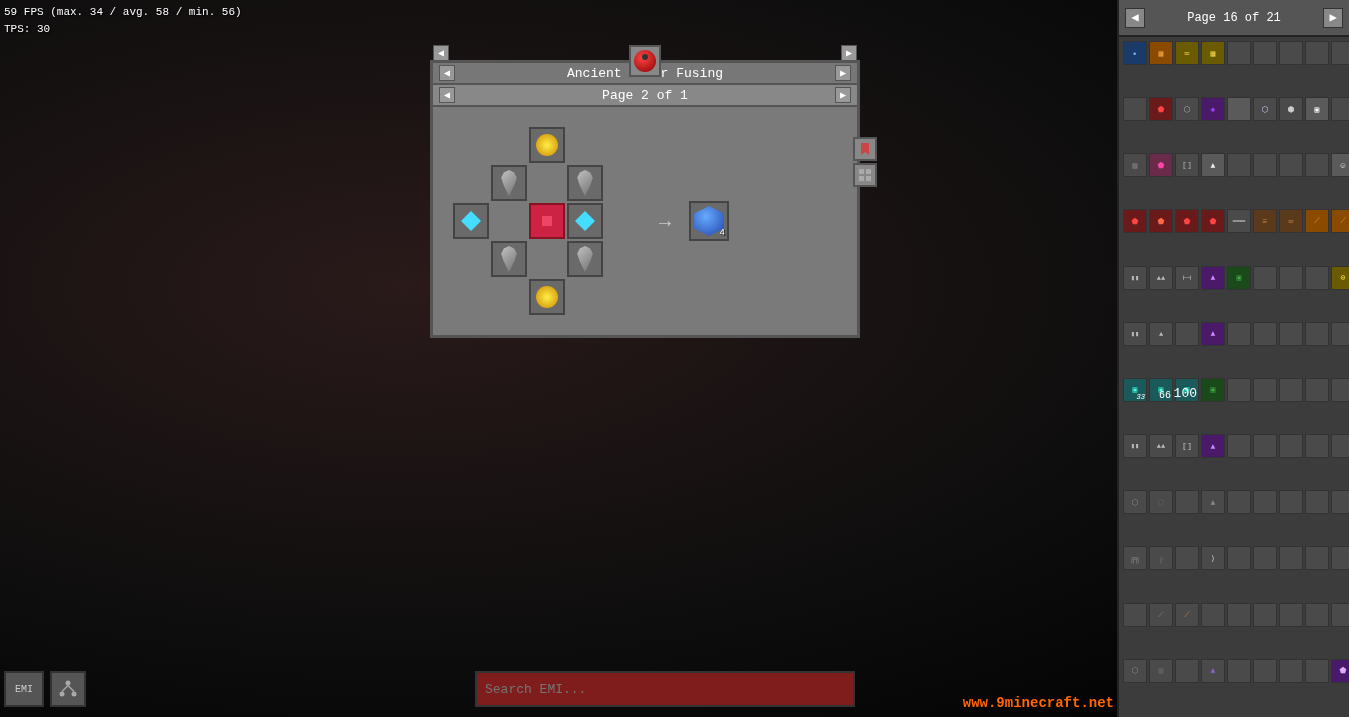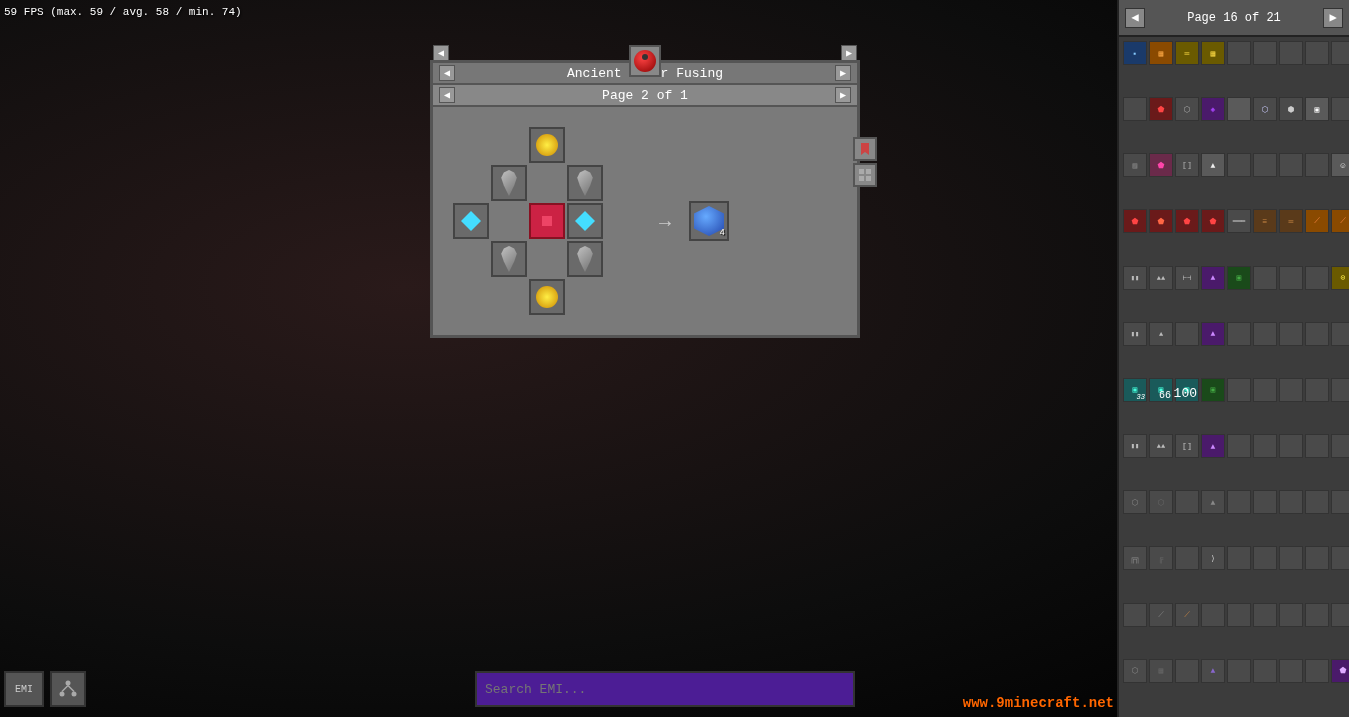--- a/index.html
+++ b/index.html
@@ -212,21 +212,21 @@
       cursor: pointer;
     }
 
     
     #search-bar {
       position: absolute;
       bottom: 10px;
       left: 475px;
       width: 380px;
       height: 36px;
-      background: #4c1d95;
+      background: #7f1d1d;
       border: 2px solid #333;
       display: flex;
       align-items: center;
       padding: 0 8px;
       z-index: 10;
     }
 
     #search-input {
       background: transparent;
       border: none;
@@ -299,21 +299,22 @@
     }
   </style>
 </head>
 <body>
 
 <div id="game-bg">
   <div class="bg-scene"></div>
 </div>
 
 <div id="hud-top-left">
-  <div>59 FPS (max. 59 / avg. 58 / min. 74)</div>
+  <div>59 FPS (max. 34 / avg. 58 / min. 56)</div>
+  <div>TPS: 30</div>
 </div>
 
 <div id="recipe-window">
 
   <div style="position:absolute; top:-18px; left:50%; transform:translateX(-50%); width:32px; height:32px; background:#888; border:2px solid #555; display:flex; align-items:center; justify-content:center;">
     <div style="width:22px;height:22px;background:radial-gradient(circle at 40% 35%, #ff4444, #880000);border-radius:50%;position:relative;">
       <div style="position:absolute;width:6px;height:6px;background:#333;border-radius:50%;top:4px;left:8px;"></div>
     </div>
   </div>
 

